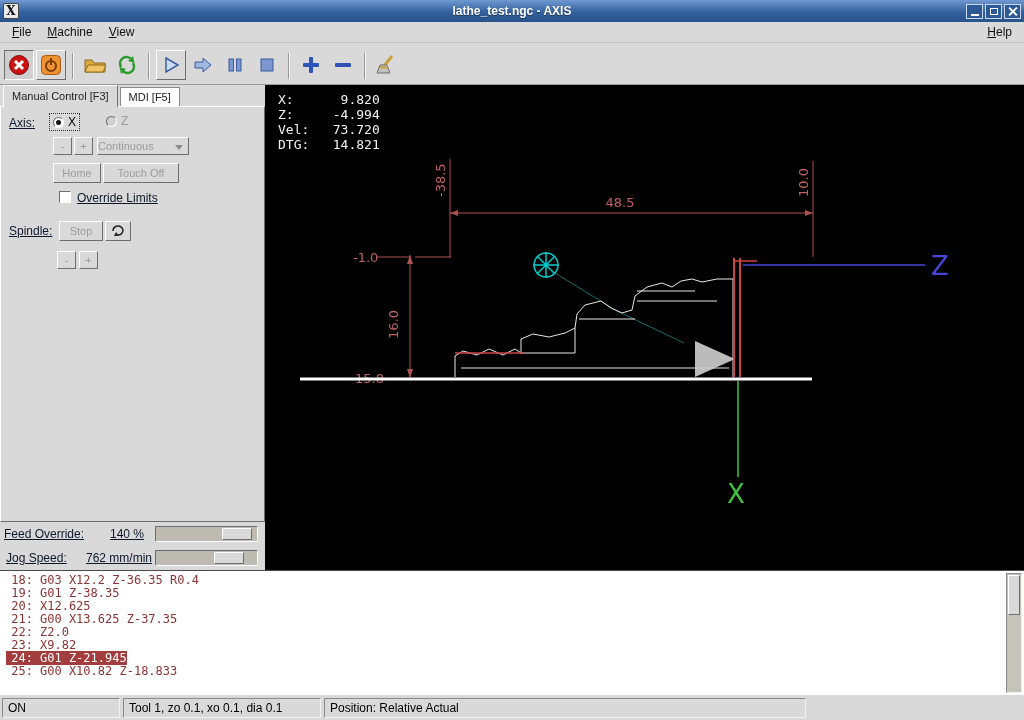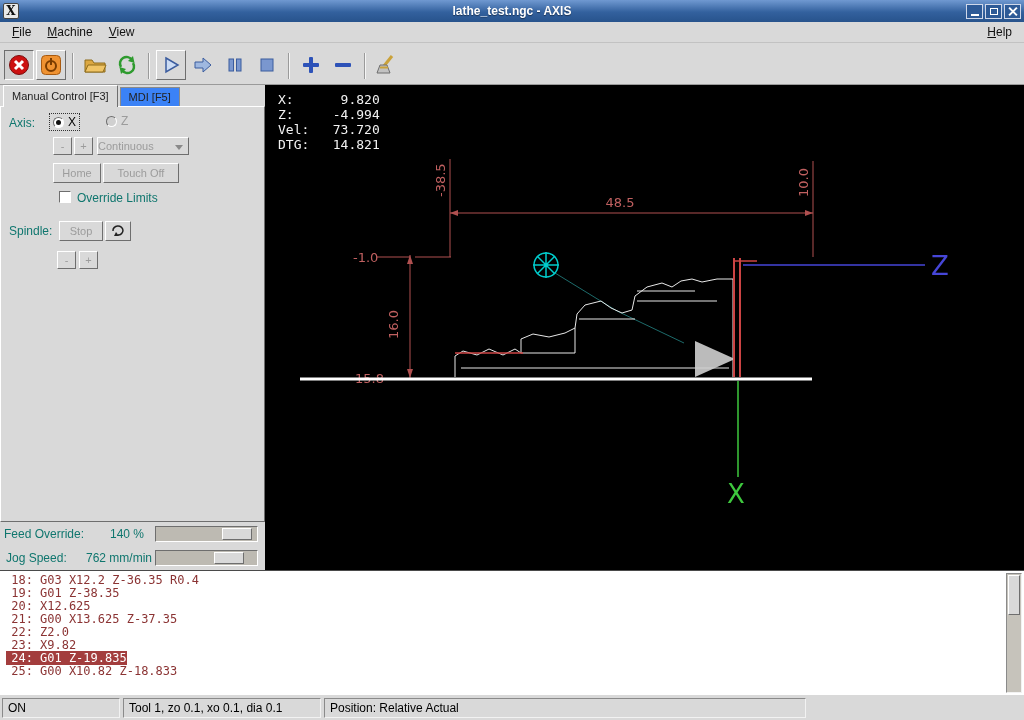--- a/index.html
+++ b/index.html
@@ -38,26 +38,26 @@
   .tbtn.sunken { background:#cfcfcf; border:1px solid; border-color:#6e6e6e #fff #fff #6e6e6e; }
   .tbtn.raised { background:#d9d9d9; border:1px solid; border-color:#fff #6e6e6e #6e6e6e #fff; }
   .tsep { width:2px; height:26px; margin:7px 5px 0 5px; border-left:1px solid #9a9a9a; border-right:1px solid #f5f5f5; }
 
   
   .main { position:absolute; top:85px; left:0; width:1024px; height:485px; display:flex; }
 
   
   .left-panel { position:relative; width:265px; height:485px; background:#d9d9d9; }
   .tabs { position:absolute; top:0; left:0; right:0; height:22px; padding-left:3px; display:flex; align-items:flex-end; }
-  .tab { height:20px; line-height:19px; padding:0 8px; background:#3b82f6; border:1px solid #8a8a8a;
+  .tab { height:20px; line-height:19px; padding:0 8px; background:#ffffff; border:1px solid #8a8a8a;
     border-bottom:none; margin-right:2px; font-size:11px; color:#222; }
   .tab.active { height:22px; line-height:21px; background:#d9d9d9; border-color:#fff #6e6e6e #d9d9d9 #fff; z-index:2; }
   .panel-body { position:absolute; top:21px; left:0; width:265px; height:416px;
     border:1px solid; border-color:#fff #6e6e6e #6e6e6e #fff; background:#d9d9d9; }
-  .lab { position:absolute; color:#0f766e; }
+  .lab { position:absolute; color:#0f172a;text-decoration:underline; }
   .btn { position:absolute; background:#d9d9d9; border:1px solid; border-color:#fff #6e6e6e #6e6e6e #fff;
     font-size:11px; color:#222; text-align:center; padding:0; }
   .btn.dis { color:#9c9c9c; }
   .radio-wrap { position:absolute; display:flex; align-items:center; gap:4px; padding:1px 3px; }
   .radio-wrap.focus { border:1px dotted #333; }
   .radio { width:11px; height:11px; border-radius:50%; background:#fff; border:1px solid;
     border-color:#6e6e6e #fff #fff #6e6e6e; position:relative; }
   .radio.sel:after { content:""; position:absolute; left:2px; top:2px; width:5px; height:5px; border-radius:50%; background:#111; }
   .radio.dis { background:#d0d0d0; }
   .dis-text { color:#9c9c9c; }
@@ -330,21 +330,21 @@
   </div>
 
   <div class="program-area">
     <div class="plines">
       <div class="pline"><span class="inner"><span class="pnum">18:</span><span>G03 X12.2 Z-36.35 R0.4</span></span></div>
       <div class="pline"><span class="inner"><span class="pnum">19:</span><span>G01 Z-38.35</span></span></div>
       <div class="pline"><span class="inner"><span class="pnum">20:</span><span>X12.625</span></span></div>
       <div class="pline"><span class="inner"><span class="pnum">21:</span><span>G00 X13.625 Z-37.35</span></span></div>
       <div class="pline"><span class="inner"><span class="pnum">22:</span><span>Z2.0</span></span></div>
       <div class="pline"><span class="inner"><span class="pnum">23:</span><span>X9.82</span></span></div>
-      <div class="pline active"><span class="inner"><span class="pnum">24:</span><span>G01 Z-19.835</span></span></div>
+      <div class="pline active"><span class="inner"><span class="pnum">24:</span><span>G01 Z-21.945</span></span></div>
       <div class="pline"><span class="inner"><span class="pnum">25:</span><span>G00 X10.82 Z-18.833</span></span></div>
     </div>
     <div class="pscroll">
       <div class="pthumb"></div>
     </div>
   </div>
 
   <div class="statusbar">
     <div class="scell c1">ON</div>
     <div class="scell c2">Tool 1, zo 0.1, xo 0.1, dia 0.1</div>

